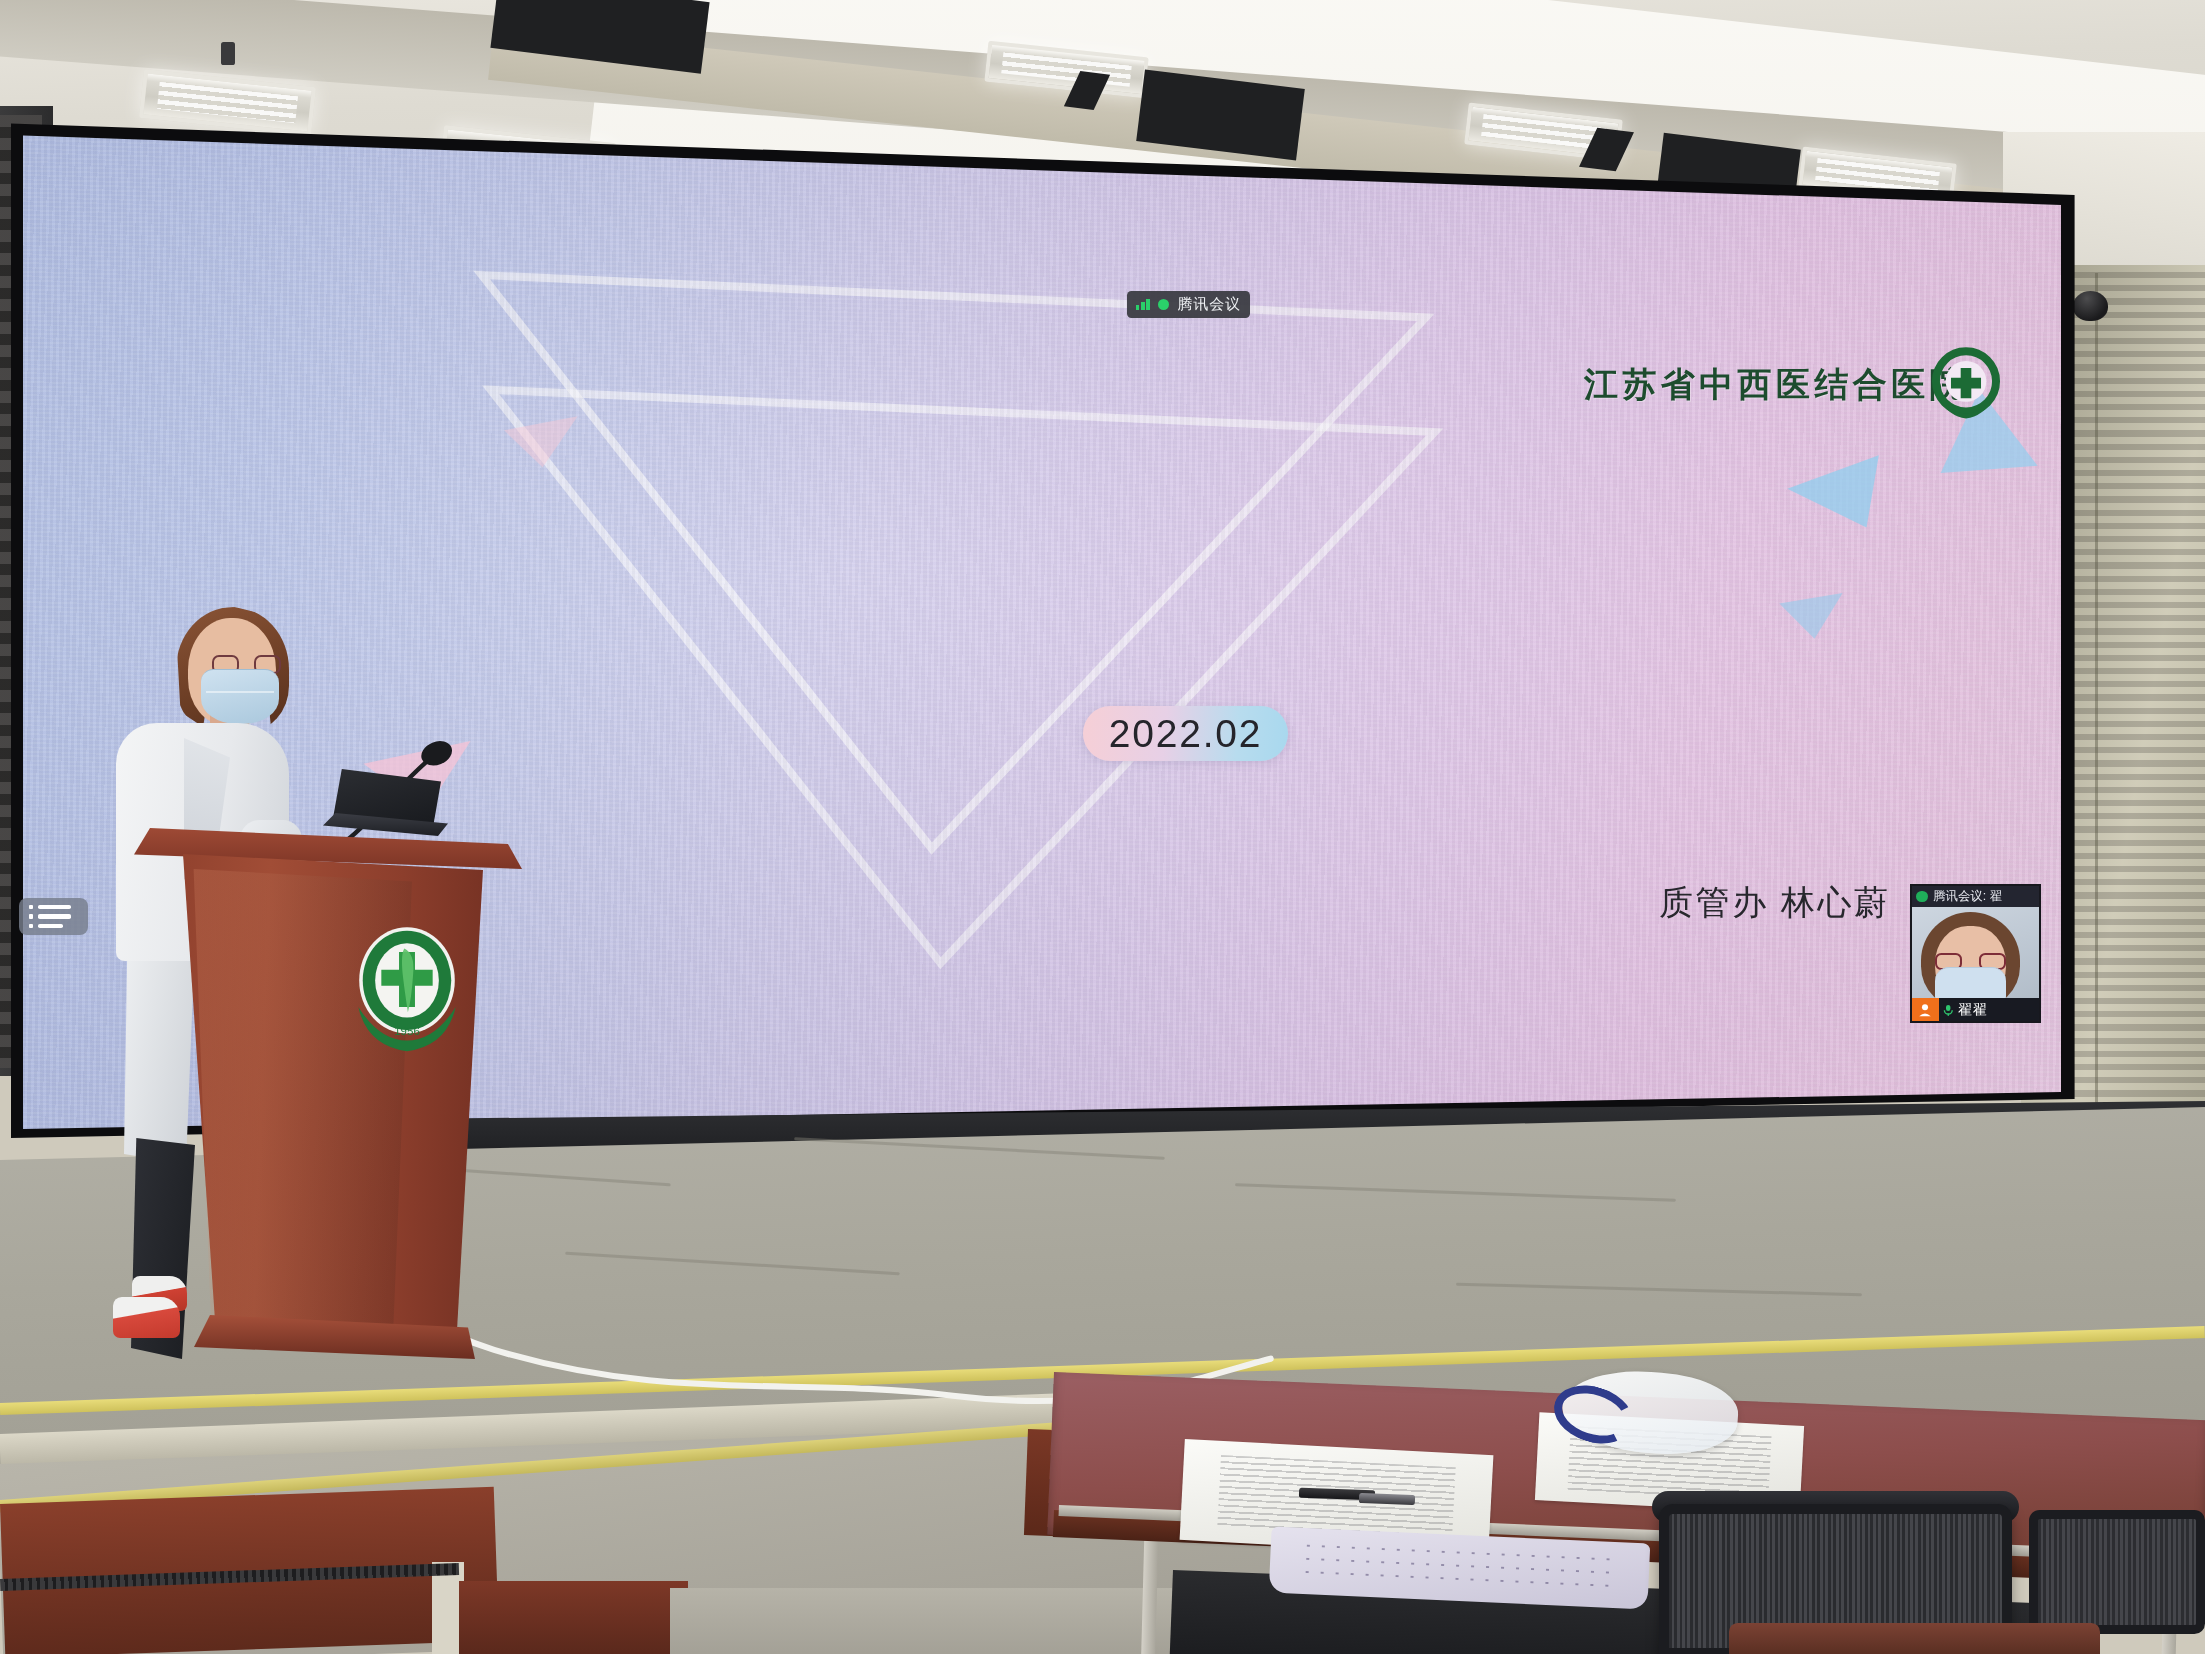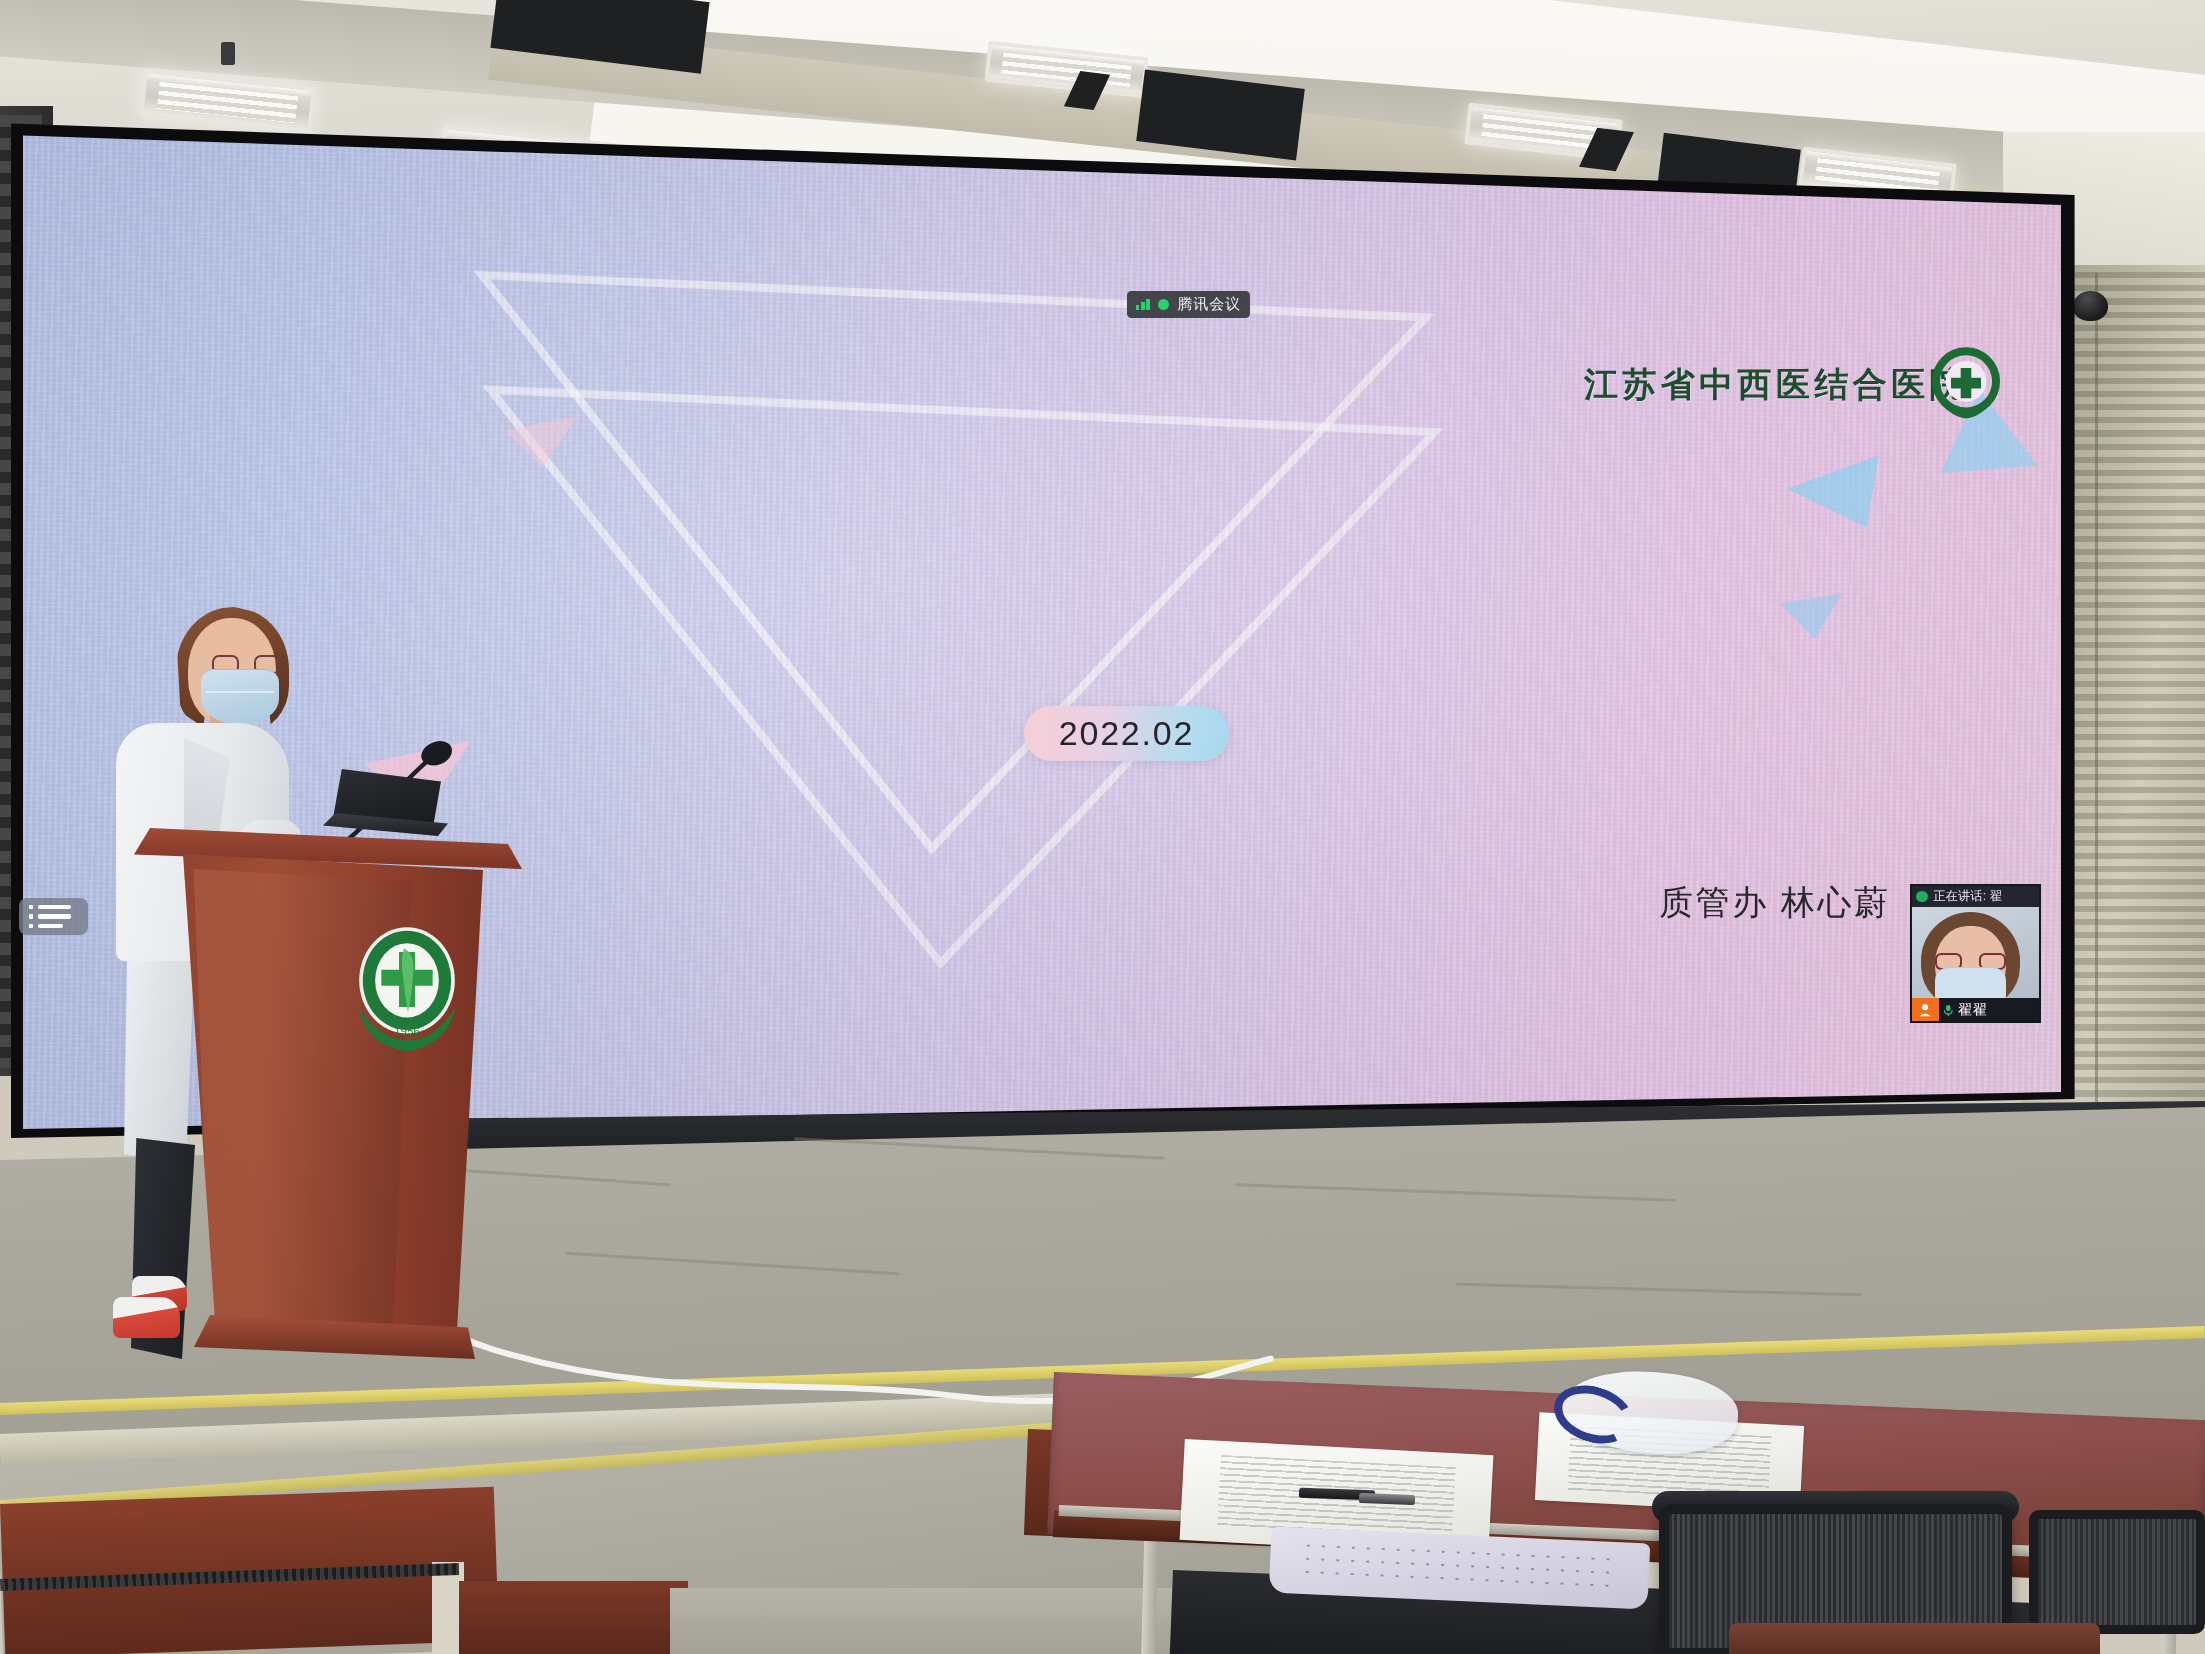--- a/index.html
+++ b/index.html
@@ -134,26 +134,26 @@
     font-family: "Liberation Sans", sans-serif;
     font-size: 104px;
     font-weight: 700;
     letter-spacing: 5.3px;
     color: #1b1b20;
     white-space: nowrap;
     text-shadow: 1.8px 2.6px 0 rgba(255,255,255,.35);
   }
   .date-badge {
     position: absolute;
-    left: 1024px; top: 706px;
+    left: 1083px; top: 706px;
     width: 205px; height: 55px;
     border-radius: 30px;
     background: linear-gradient(95deg, #f6cfd6 0%, #e7d0e6 40%, #b8dcee 75%, #a8d8ee 100%);
     display:flex; align-items:center; justify-content:center;
-    font-size: 34px; color:#25252b; letter-spacing:1.8px;
+    font-size: 39px; color:#25252b; letter-spacing:1.8px;
     box-shadow: 0 1.8px 8.8px rgba(120,110,150,.22);
   }
   .hosp-name {
     position:absolute; left: 1584px; top: 362px;
     font-family:"Liberation Serif", serif;
     font-size: 34px; font-weight:700; color:#1d4c2e;
     letter-spacing: 4.4px; white-space:nowrap;
     text-shadow: 0.9px 0.9px 0 rgba(255,255,255,.35);
   }
   .hosp-emblem {
@@ -629,21 +629,21 @@
       </span>
     <span class="row">
         <span class="dot"></span>
         <span class="bar" style="width:25px"></span>
       </span>
   </div>
 
   <div class="video-thumb">
     <div class="vt-head">
       <span class="vt-mic-ico"></span>
-      <span class="vt-head-label">正在讲话: 翟</span>
+      <span class="vt-head-label">腾讯会议: 翟</span>
     </div>
     <div class="vt-body">
       <div class="vt-hair"></div>
       <div class="vt-face"></div>
       <div class="vt-glasses">
           <i style="left:0"></i>
           <i style="right:0"></i>
         </div>
       <div class="vt-mask"></div>
     </div>

